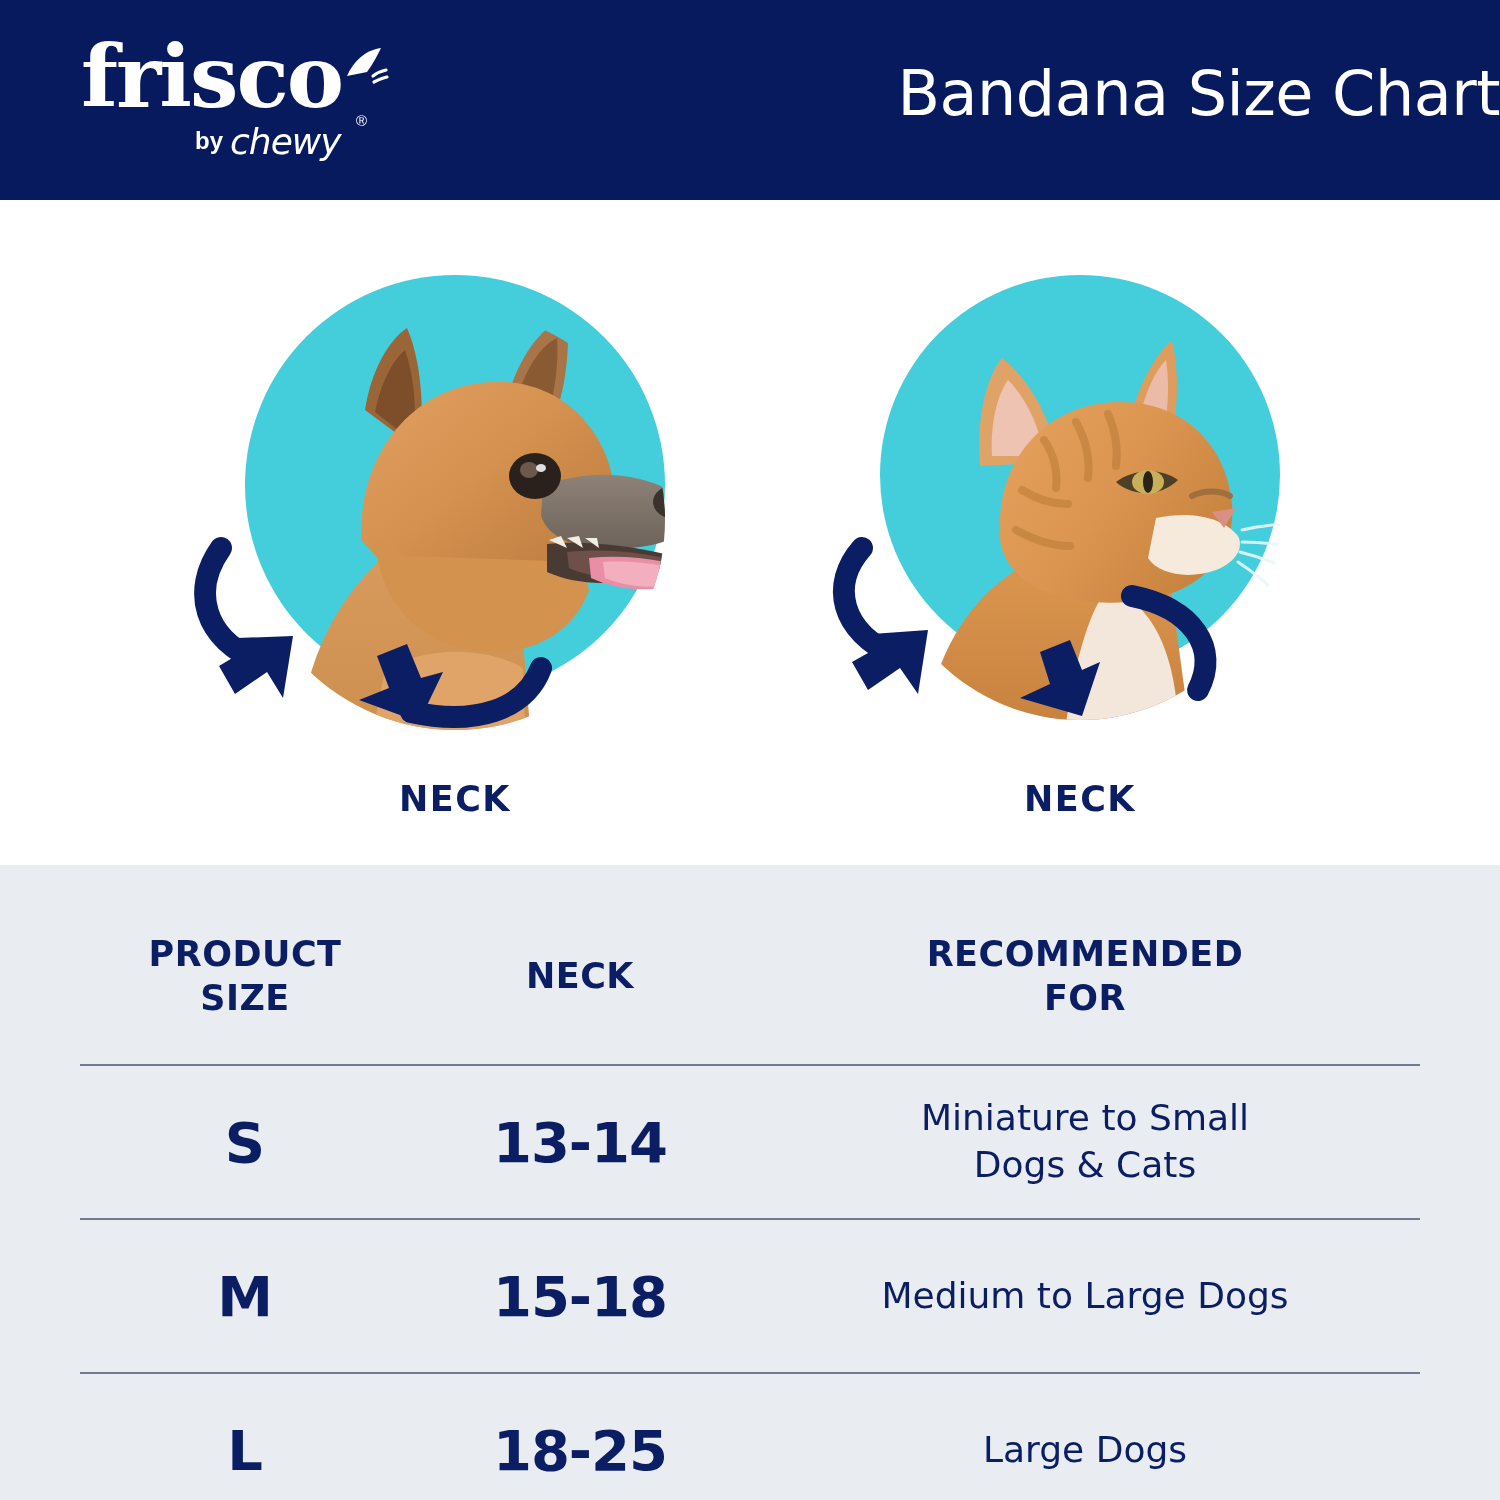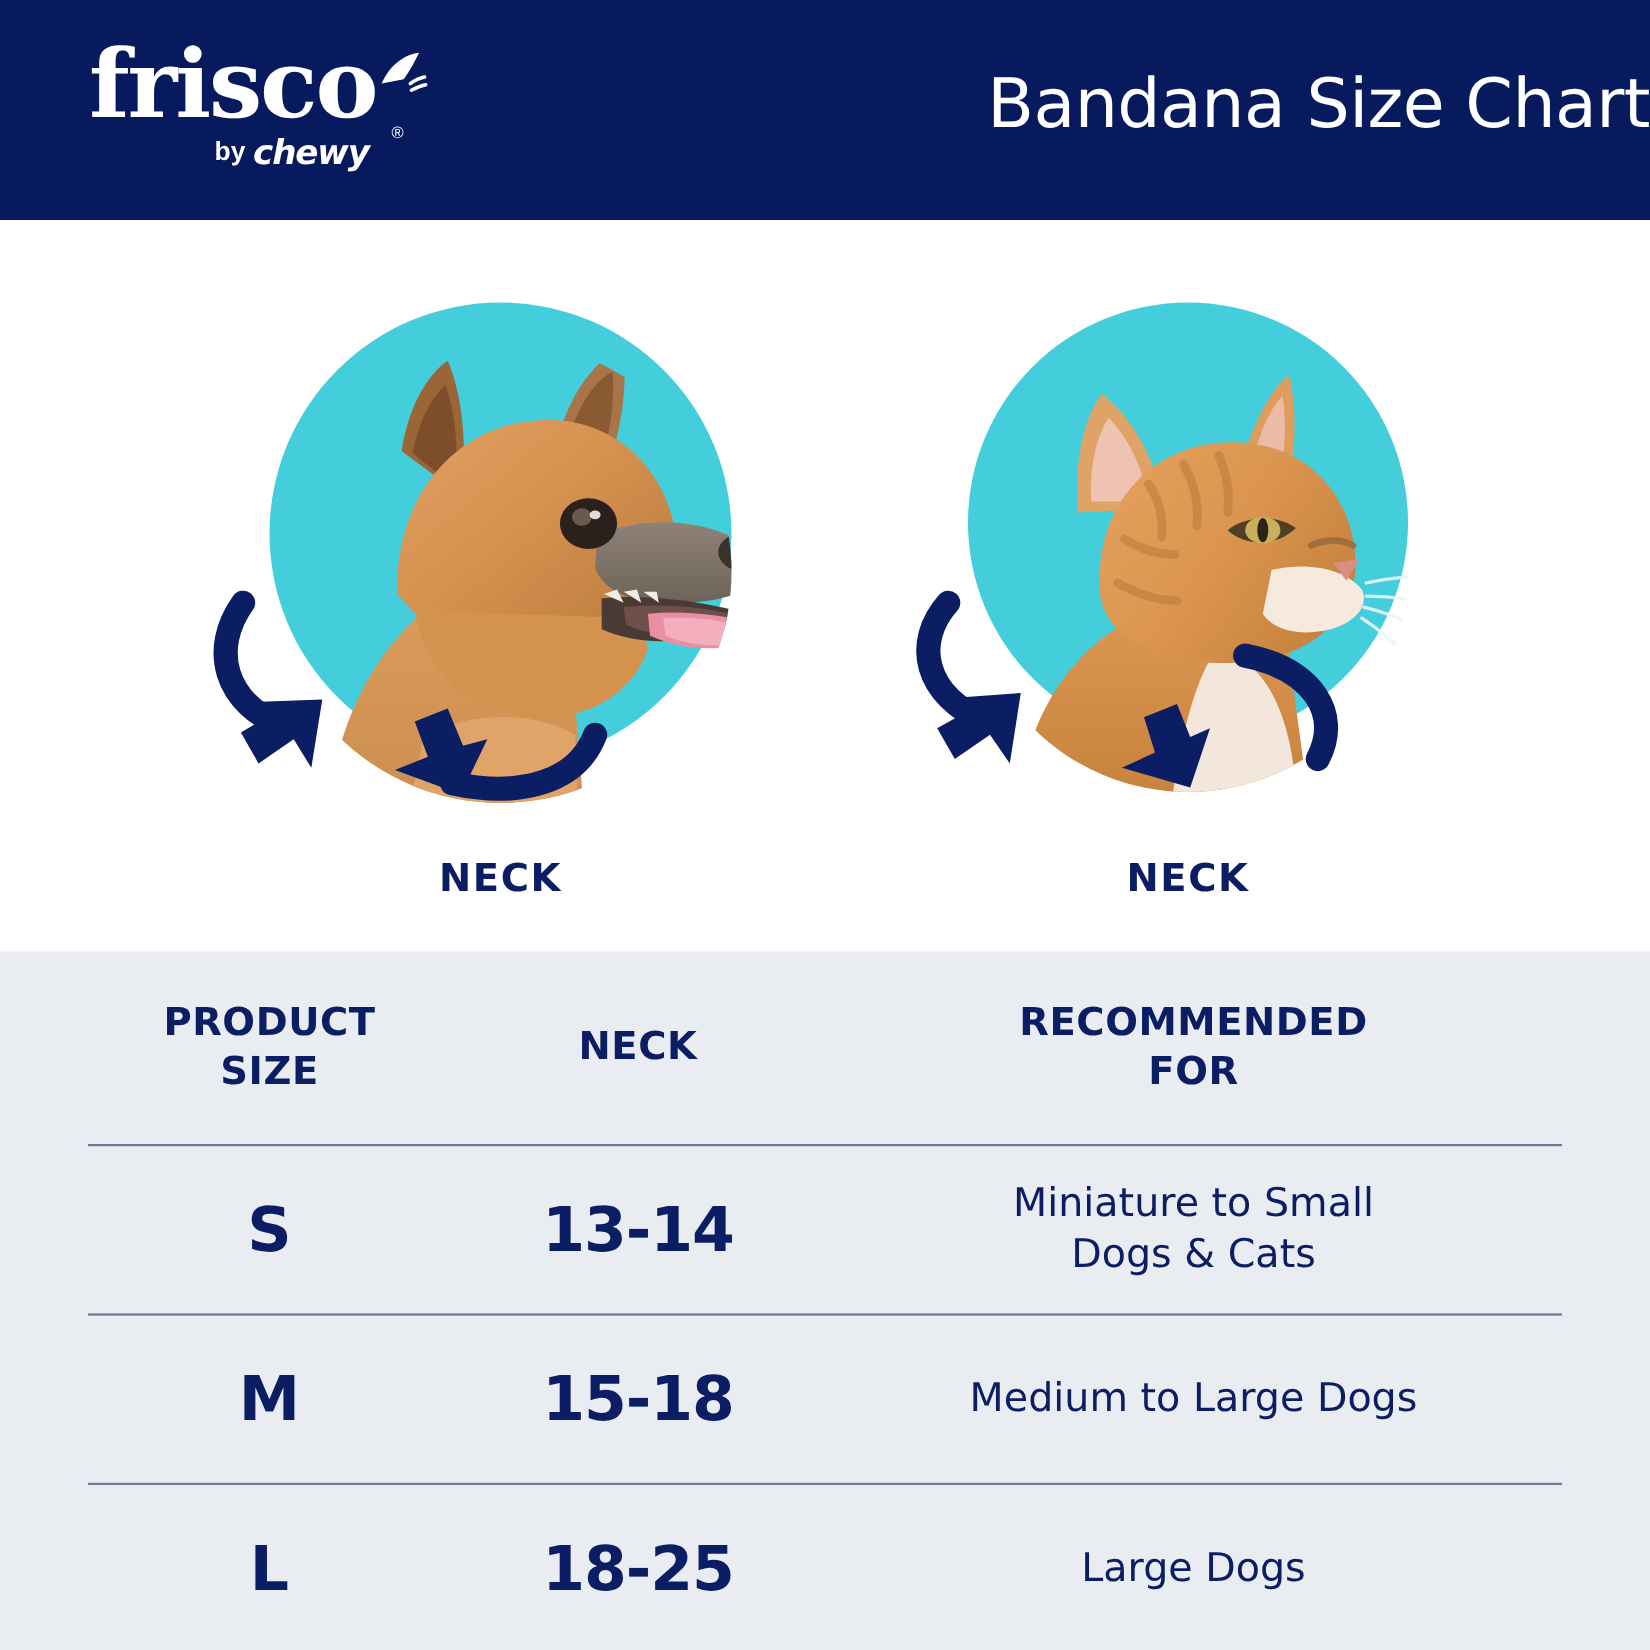--- a/index.html
+++ b/index.html
@@ -74,22 +74,22 @@
   .brand-by {
     font-family: "Liberation Sans", sans-serif;
     font-size: 24px;
     font-weight: 700;
     color: #ffffff;
     line-height: 1;
     padding-bottom: 3px;
   }
   .brand-chewy {
     font-family: "DejaVu Sans", sans-serif;
-    font-size: 31px;
-    font-weight: 700;
+    font-size: 36px;
+    font-weight: 400;
     color: #ffffff;
     line-height: 1;
     letter-spacing: -1px;
     font-style: italic;
   }
 
   .header-title {
     position: absolute;
     left: 0; right: 0;
     top: 57px;
@@ -161,20 +161,21 @@
     position: absolute;
     left: 80px;
     top: 0;
     width: 1340px;
   }
 
   .tbl-head {
     display: flex;
     height: 175px;
     align-items: center;
+    margin-top: 24px;
   }
   .col-size   { width: 330px; text-align: center; }
   .col-neck   { width: 340px; text-align: center; }
   .col-rec    { width: 670px; text-align: center; }
 
   .th-text {
     font-family: "DejaVu Sans", sans-serif;
     font-weight: 700;
     font-size: 35px;
     color: #0B1E64;

